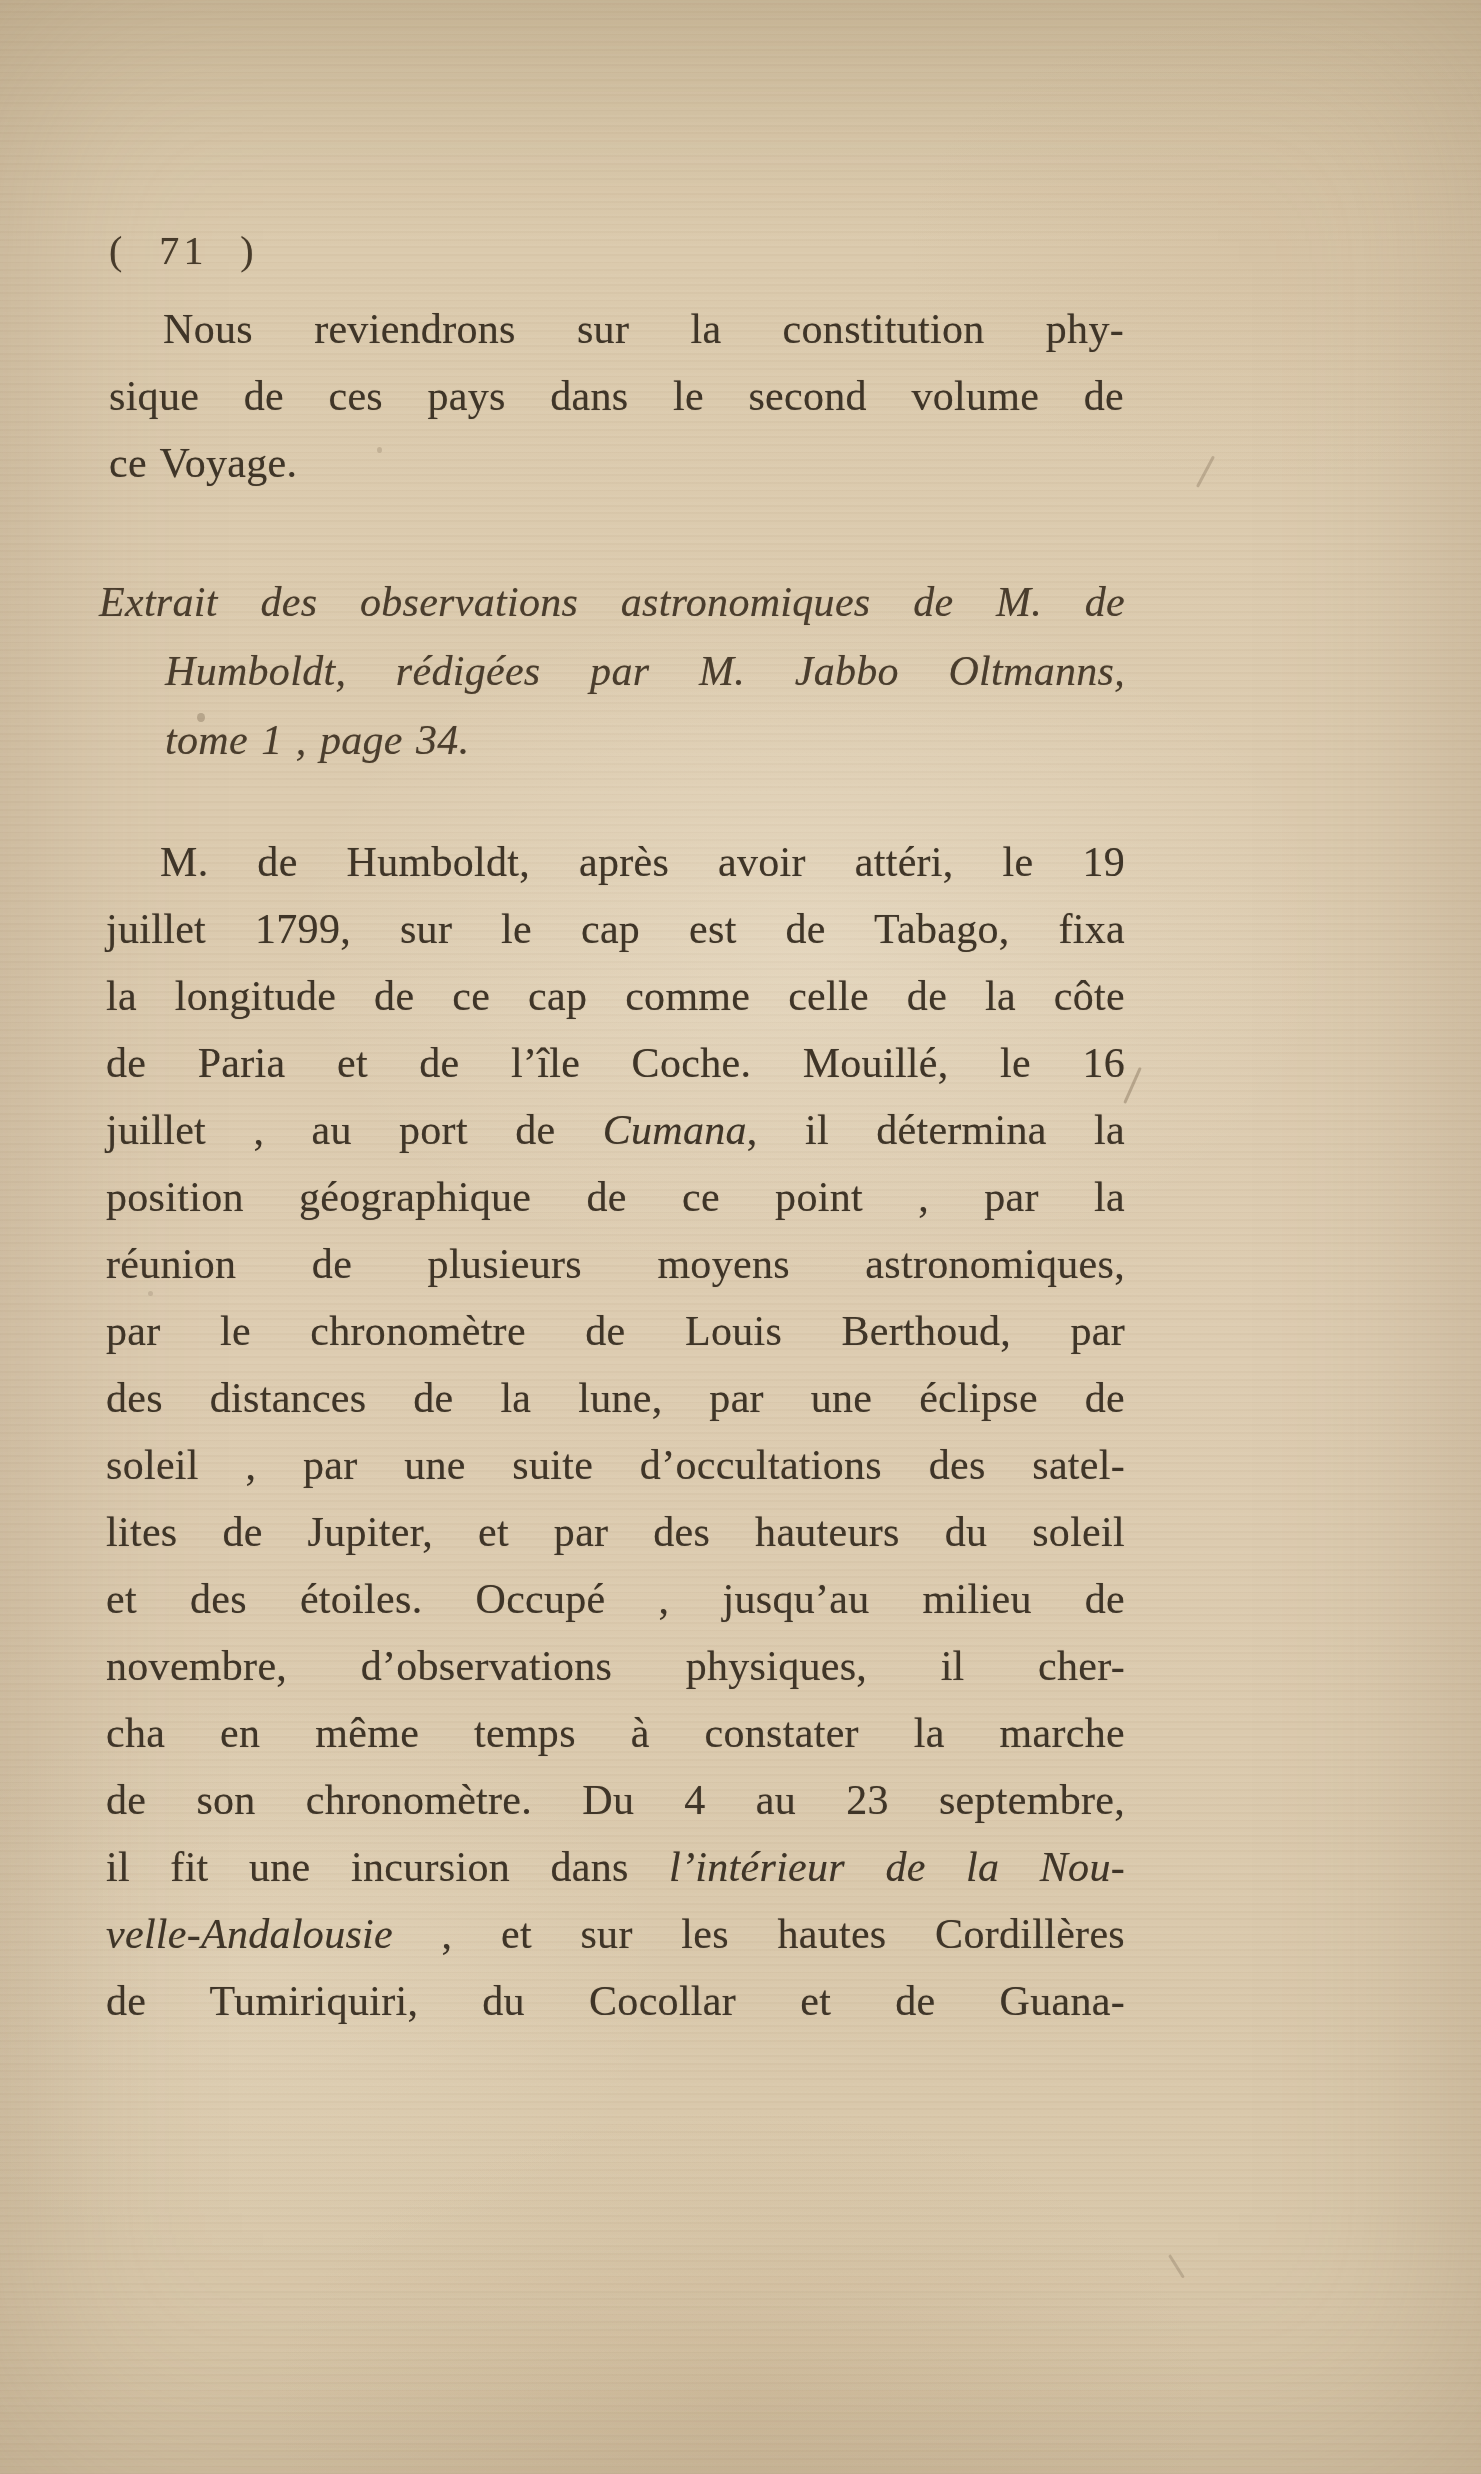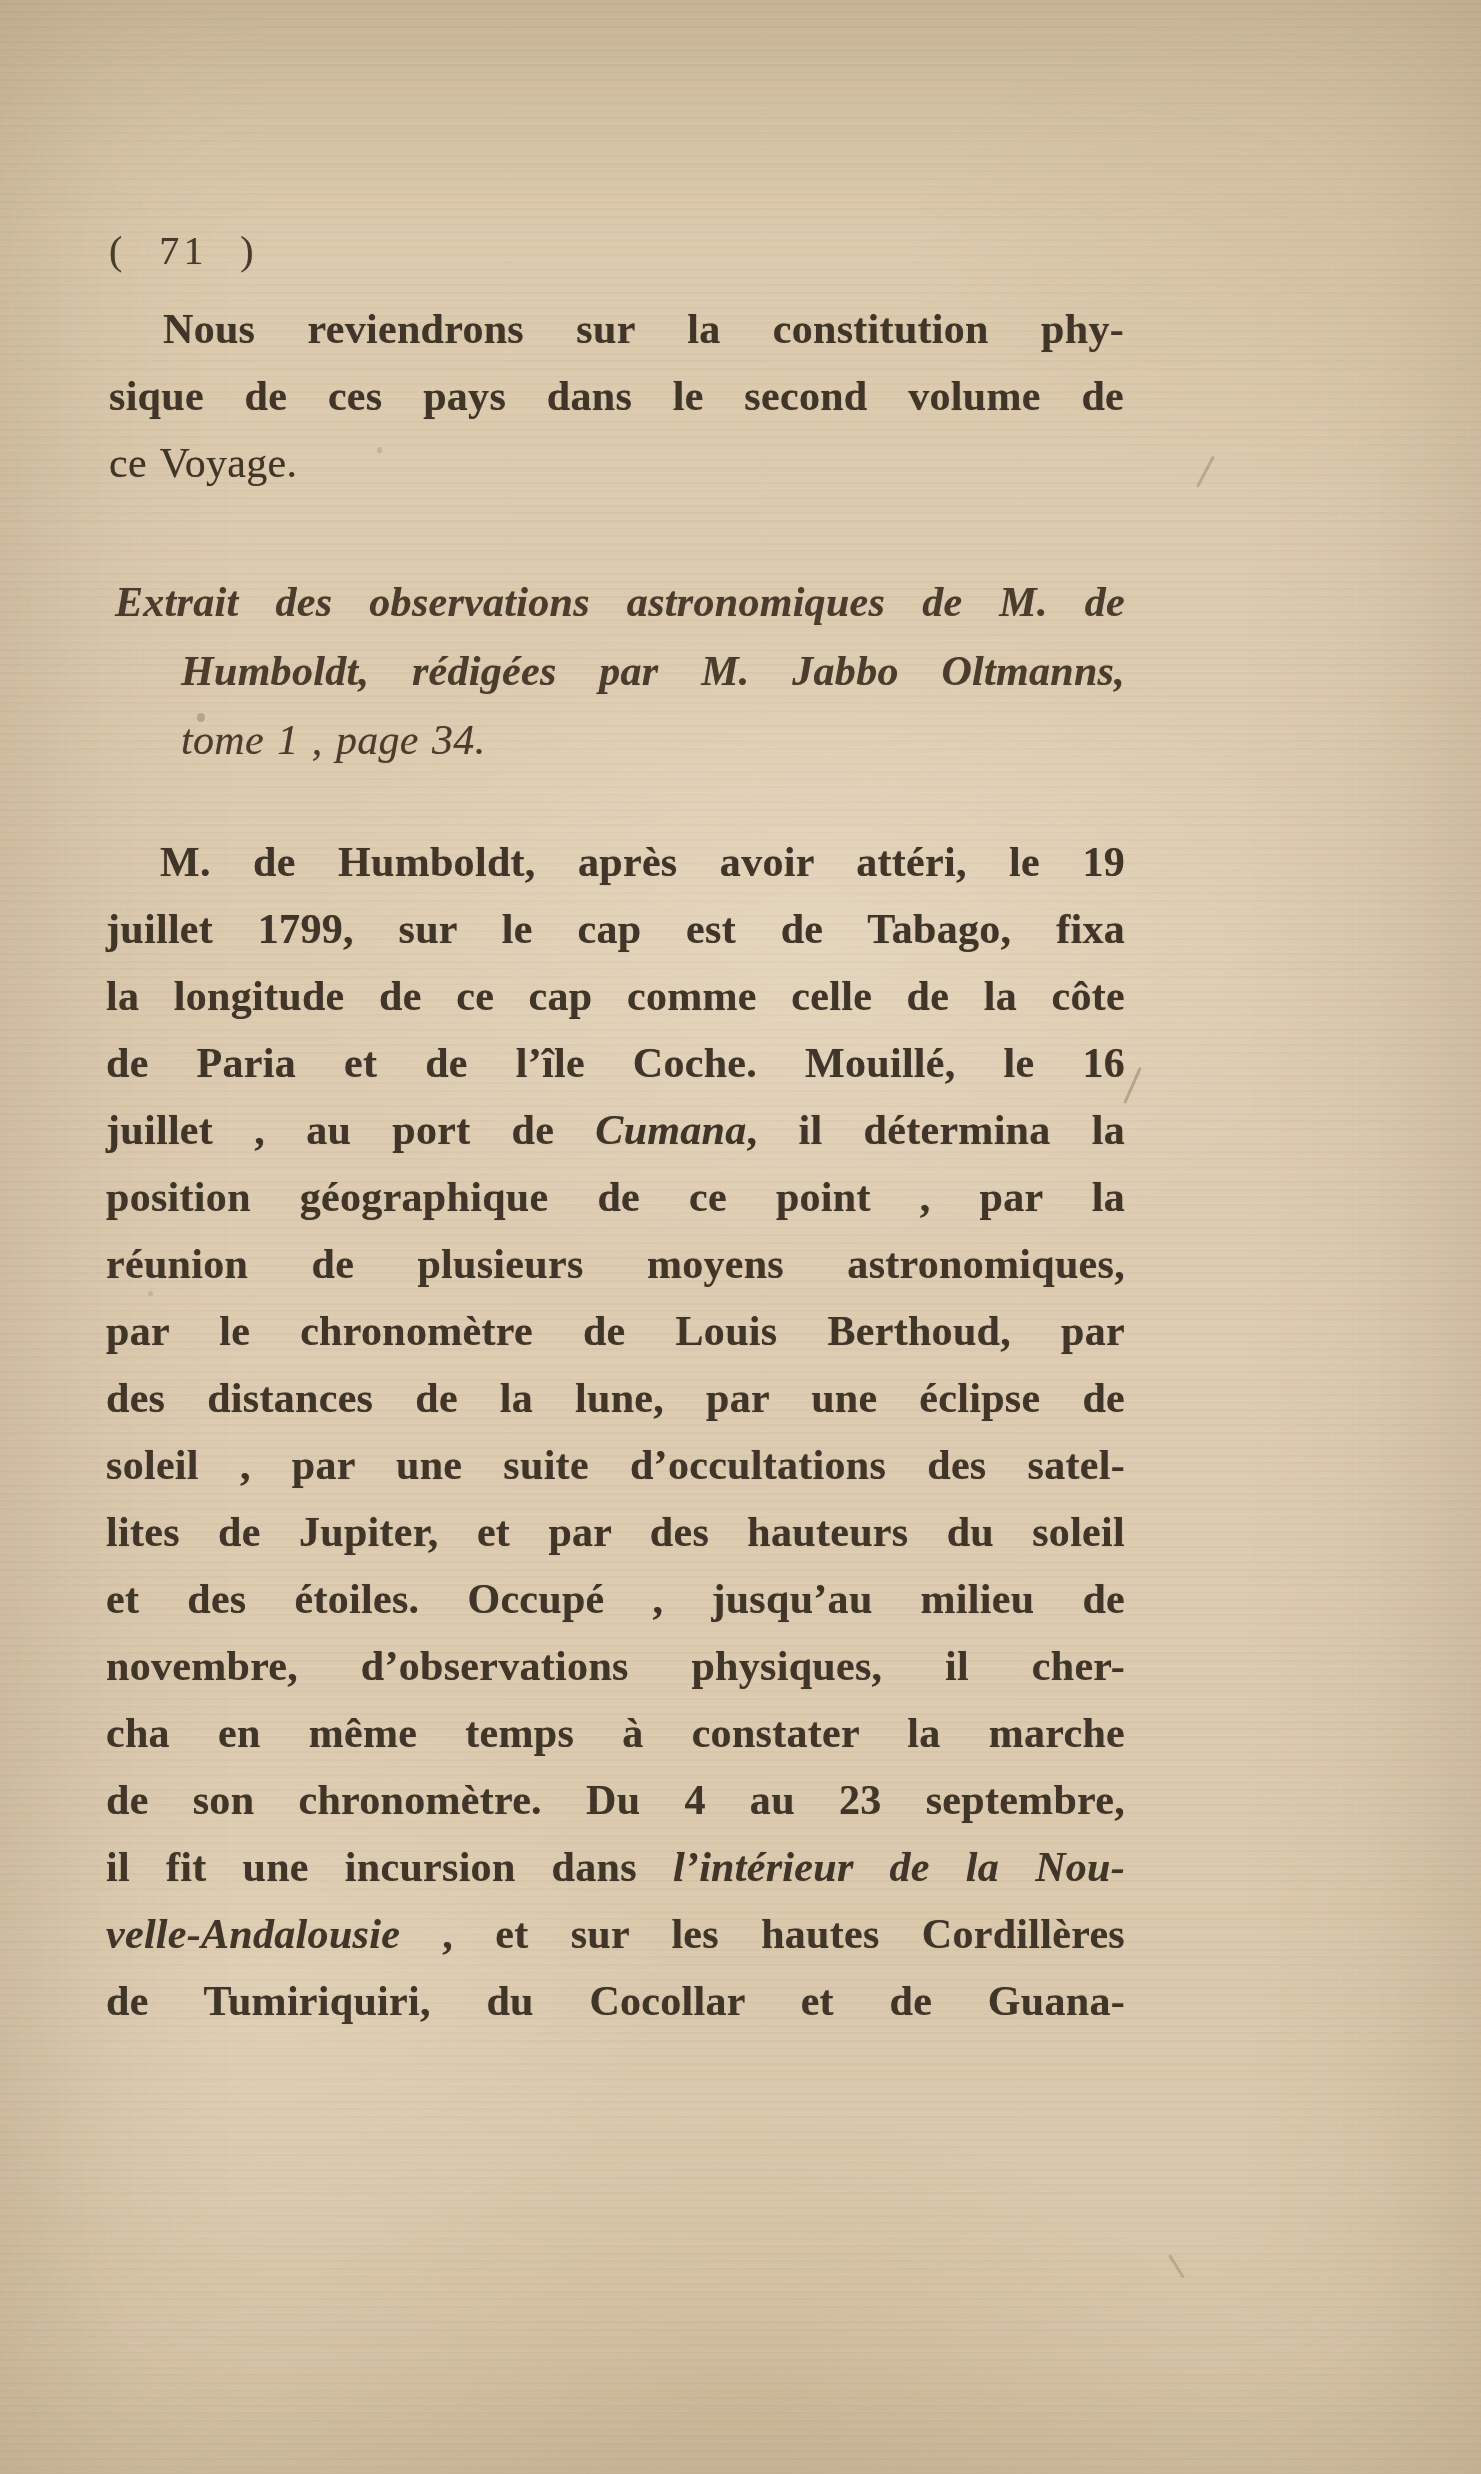--- a/index.html
+++ b/index.html
@@ -34,21 +34,20 @@
     font-size: 42px;
     letter-spacing: 0.3px;
     word-spacing: 0.06em;
     text-align: left;
     white-space: normal;
     text-shadow: 0 0 0.8px rgba(58,46,32,0.45);
   }
   .textline.fill {
     text-align: justify;
     text-align-last: justify;
-    font-weight: bold;
   }
   .textline.indent { padding-left: 54px; }
   .textline.hang   { padding-left: 66px; }
   .textline .it    { font-style: italic; }
   .folio {
     position: absolute;
     top: 217px;
     left: 109px;
     width: 1017px;
     height: 67px;
@@ -56,21 +55,21 @@
     text-align: left;
     font-size: 40px;
     letter-spacing: 4.2px;
     word-spacing: 18.5px;
     color: #473b2b;
     text-shadow: 0 0 0.8px rgba(58,46,32,0.45);
   }
   .block { position: absolute; }
   .block-intro   { top: 296px; left: 109px; width: 1015px; }
   .block-heading { top: 568px; left: 99px; width: 1026px; }
-  .block-heading .textline { height: 69px; line-height: 69px; color: #4a3d2d; margin-left: 16px; }
+  .block-heading .textline { height: 69px; line-height: 69px; color: #4a3d2d; }
   .block-main    { top: 829px; left: 106px; width: 1019px; }
   .speck {
     position: absolute;
     background: rgba(88,68,48,0.55);
     border-radius: 1.7px;
   }
   .speck.dot { border-radius: 50%; }
 </style>
 </head>
 <body>

